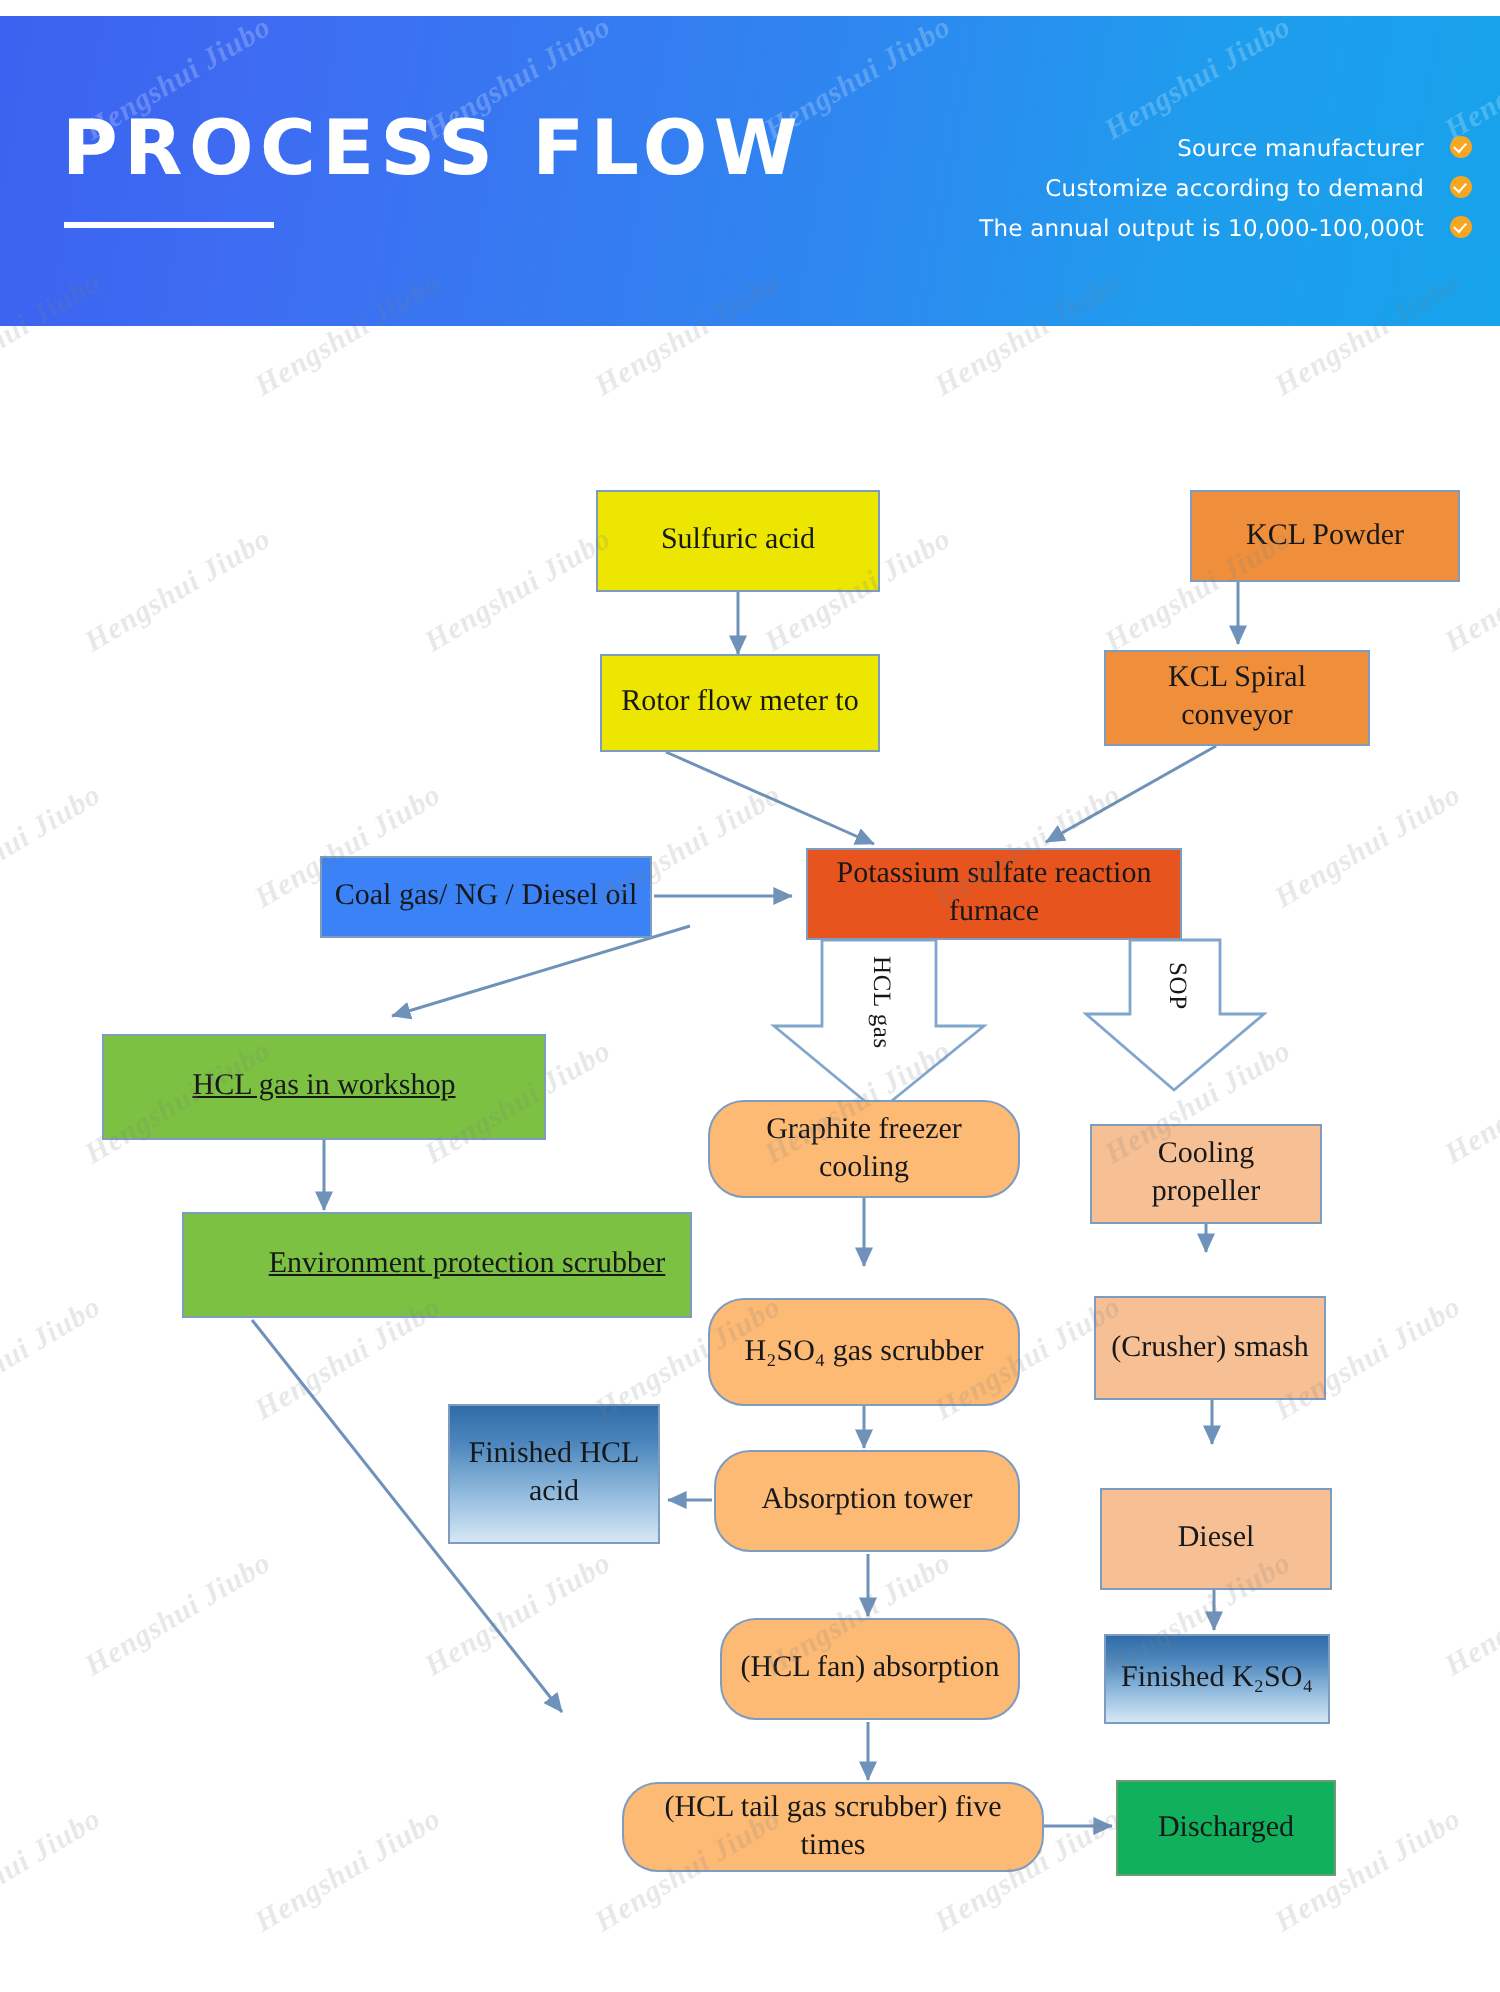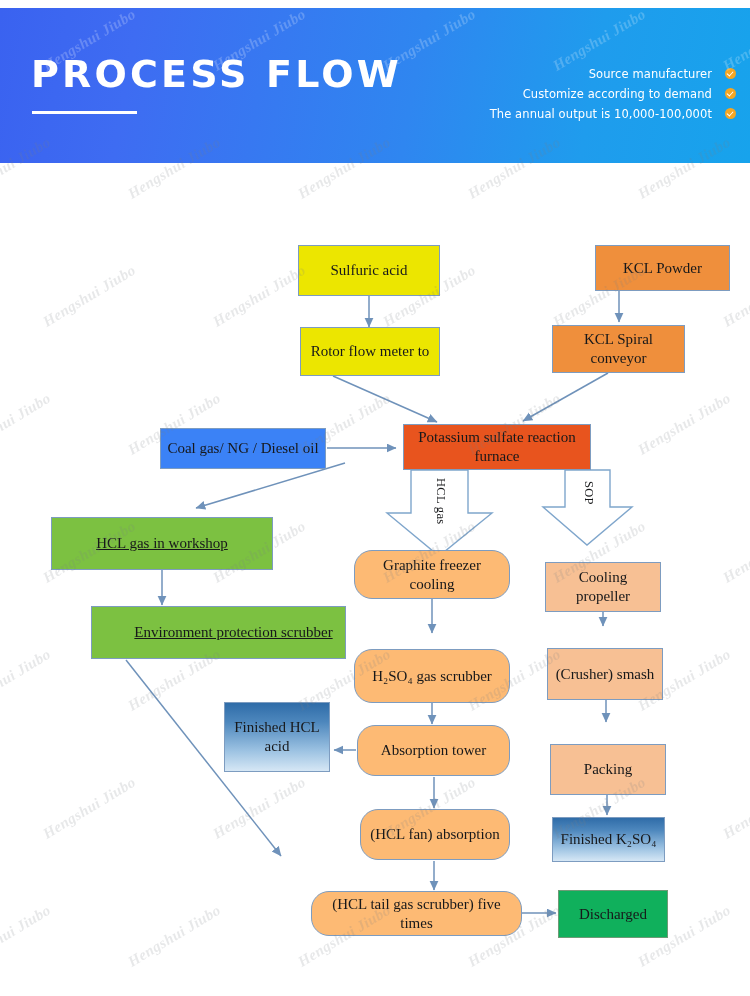--- a/index.html
+++ b/index.html
@@ -227,21 +227,21 @@
 
   <div class="node n-peach" style="left:545px;top:541px;width:116px;height:50px;">
     <span>Cooling propeller</span>
   </div>
 
   <div class="node n-peach" style="left:547px;top:627px;width:116px;height:52px;">
     <span>(Crusher) smash</span>
   </div>
 
   <div class="node n-peach" style="left:550px;top:723px;width:116px;height:51px;">
-    <span>Packing</span>
+    <span>Diesel</span>
   </div>
 
   <div class="node n-grad" style="left:552px;top:817px;width:113px;height:45px;">
     <span>Finished K₂SO₄</span>
   </div>
 
   <div class="node n-emerald" style="left:558px;top:890px;width:110px;height:48px;">
     <span>Discharged</span>
   </div>
 

